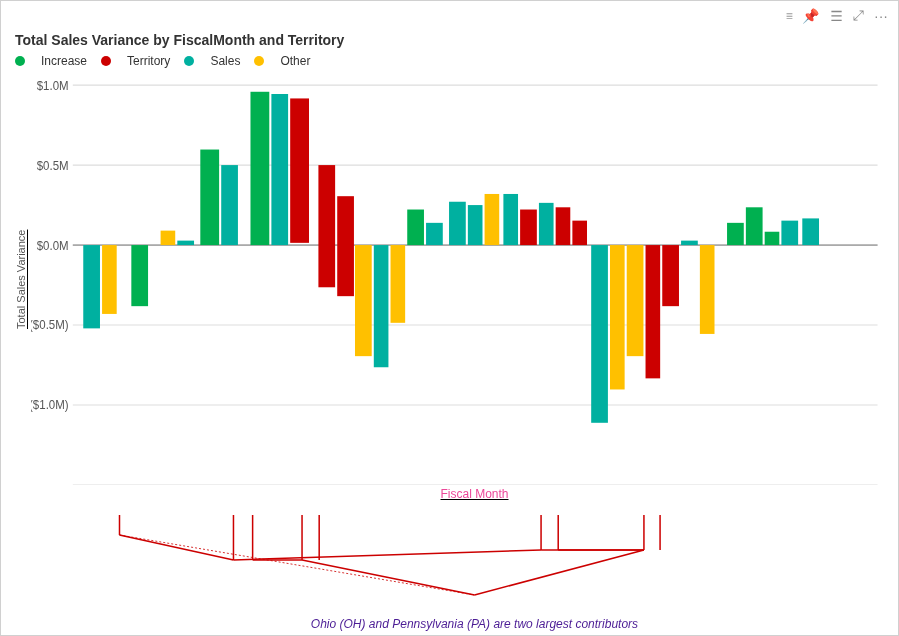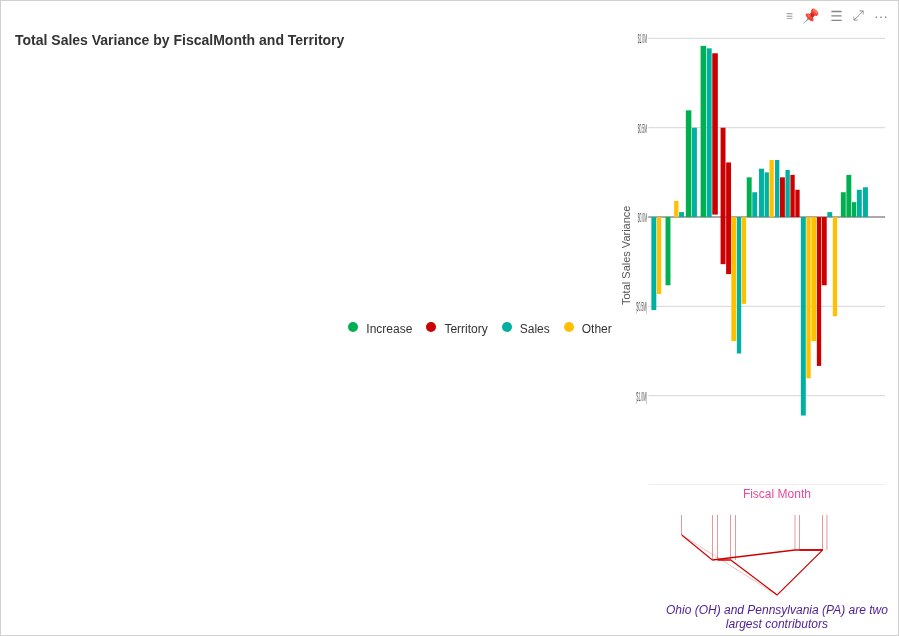--- a/index.html
+++ b/index.html
@@ -34,51 +34,54 @@
       cursor: pointer;
     }
     .drag-handle {
       color: #999;
       font-size: 12px;
     }
     .chart-area {
       flex: 1;
       padding: 0 10px 0 10px;
       display: flex;
+      flex-direction: column;
       position: relative;
     }
     .chart-title {
       font-size: 14px;
       font-weight: bold;
       color: #333;
       padding: 6px 0 4px 4px;
     }
     .legend {
       display: flex;
       gap: 14px;
       padding: 2px 4px 6px 4px;
       align-items: center;
     }
     .legend-item {
       display: flex;
-      gap: 8px;
+      align-items: center;
+      gap: 16px;
       font-size: 12px;
       color: #333;
     }
     .legend-dot {
       width: 10px;
       height: 10px;
       border-radius: 50%;
       display: inline-block;
     }
     .chart-container {
       flex: 1;
       position: relative;
       display: flex;
       flex-direction: column;
+      text-decoration: underline;
     }
     .chart-inner {
       flex: 1;
       display: flex;
       flex-direction: row;
       position: relative;
     }
     .y-axis-label {
       writing-mode: vertical-rl;
       transform: rotate(180deg);

